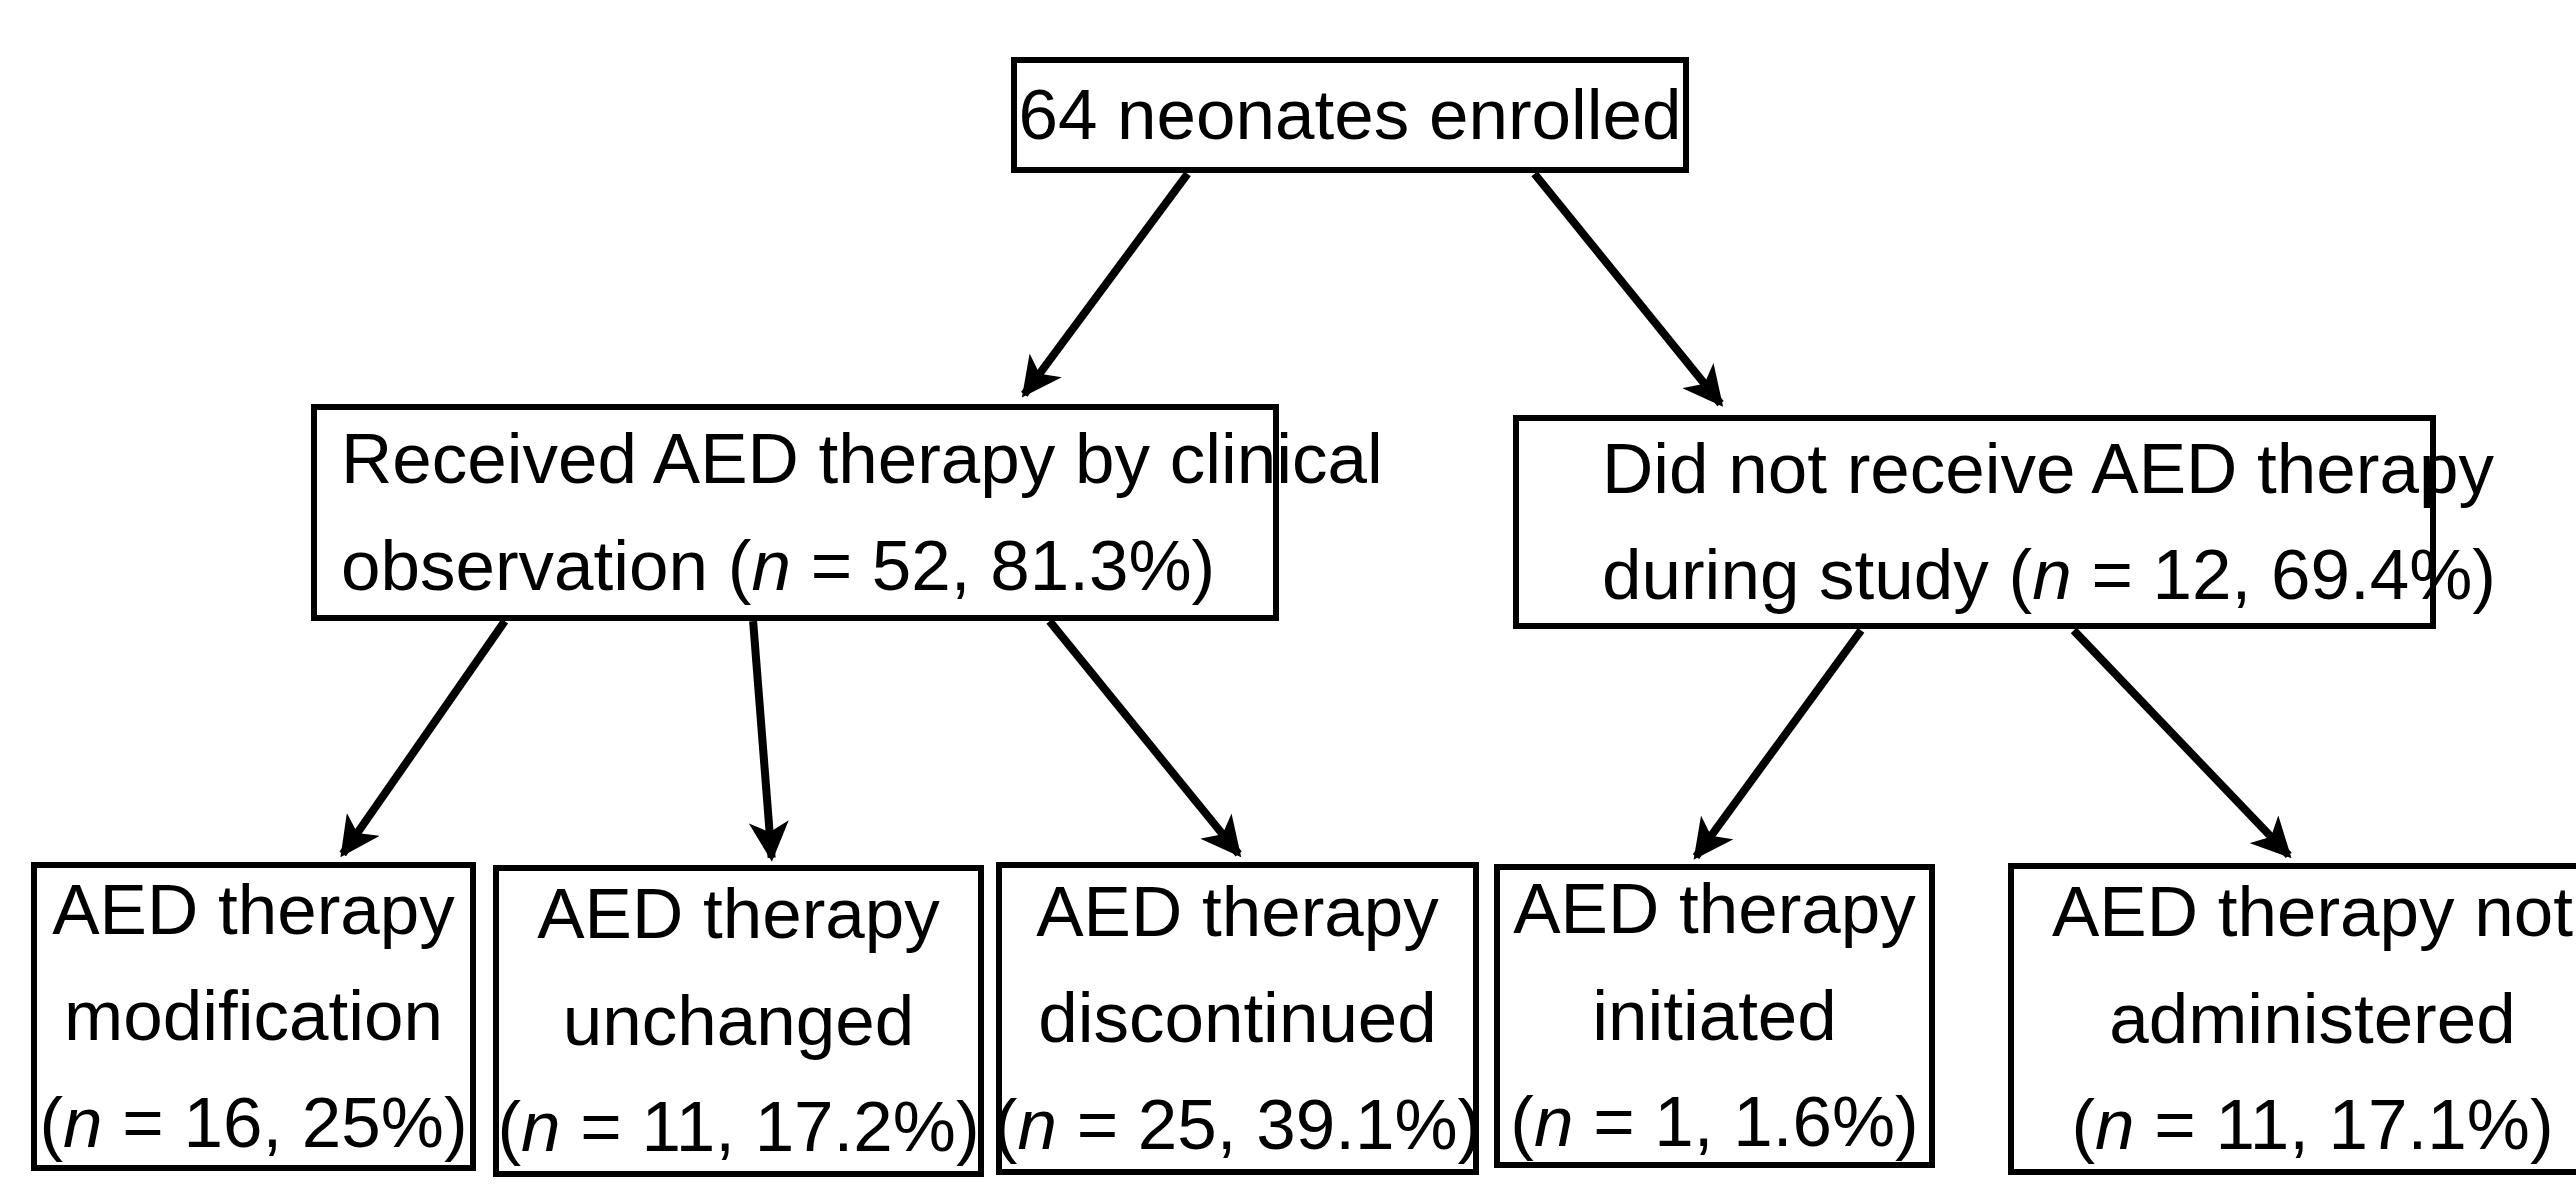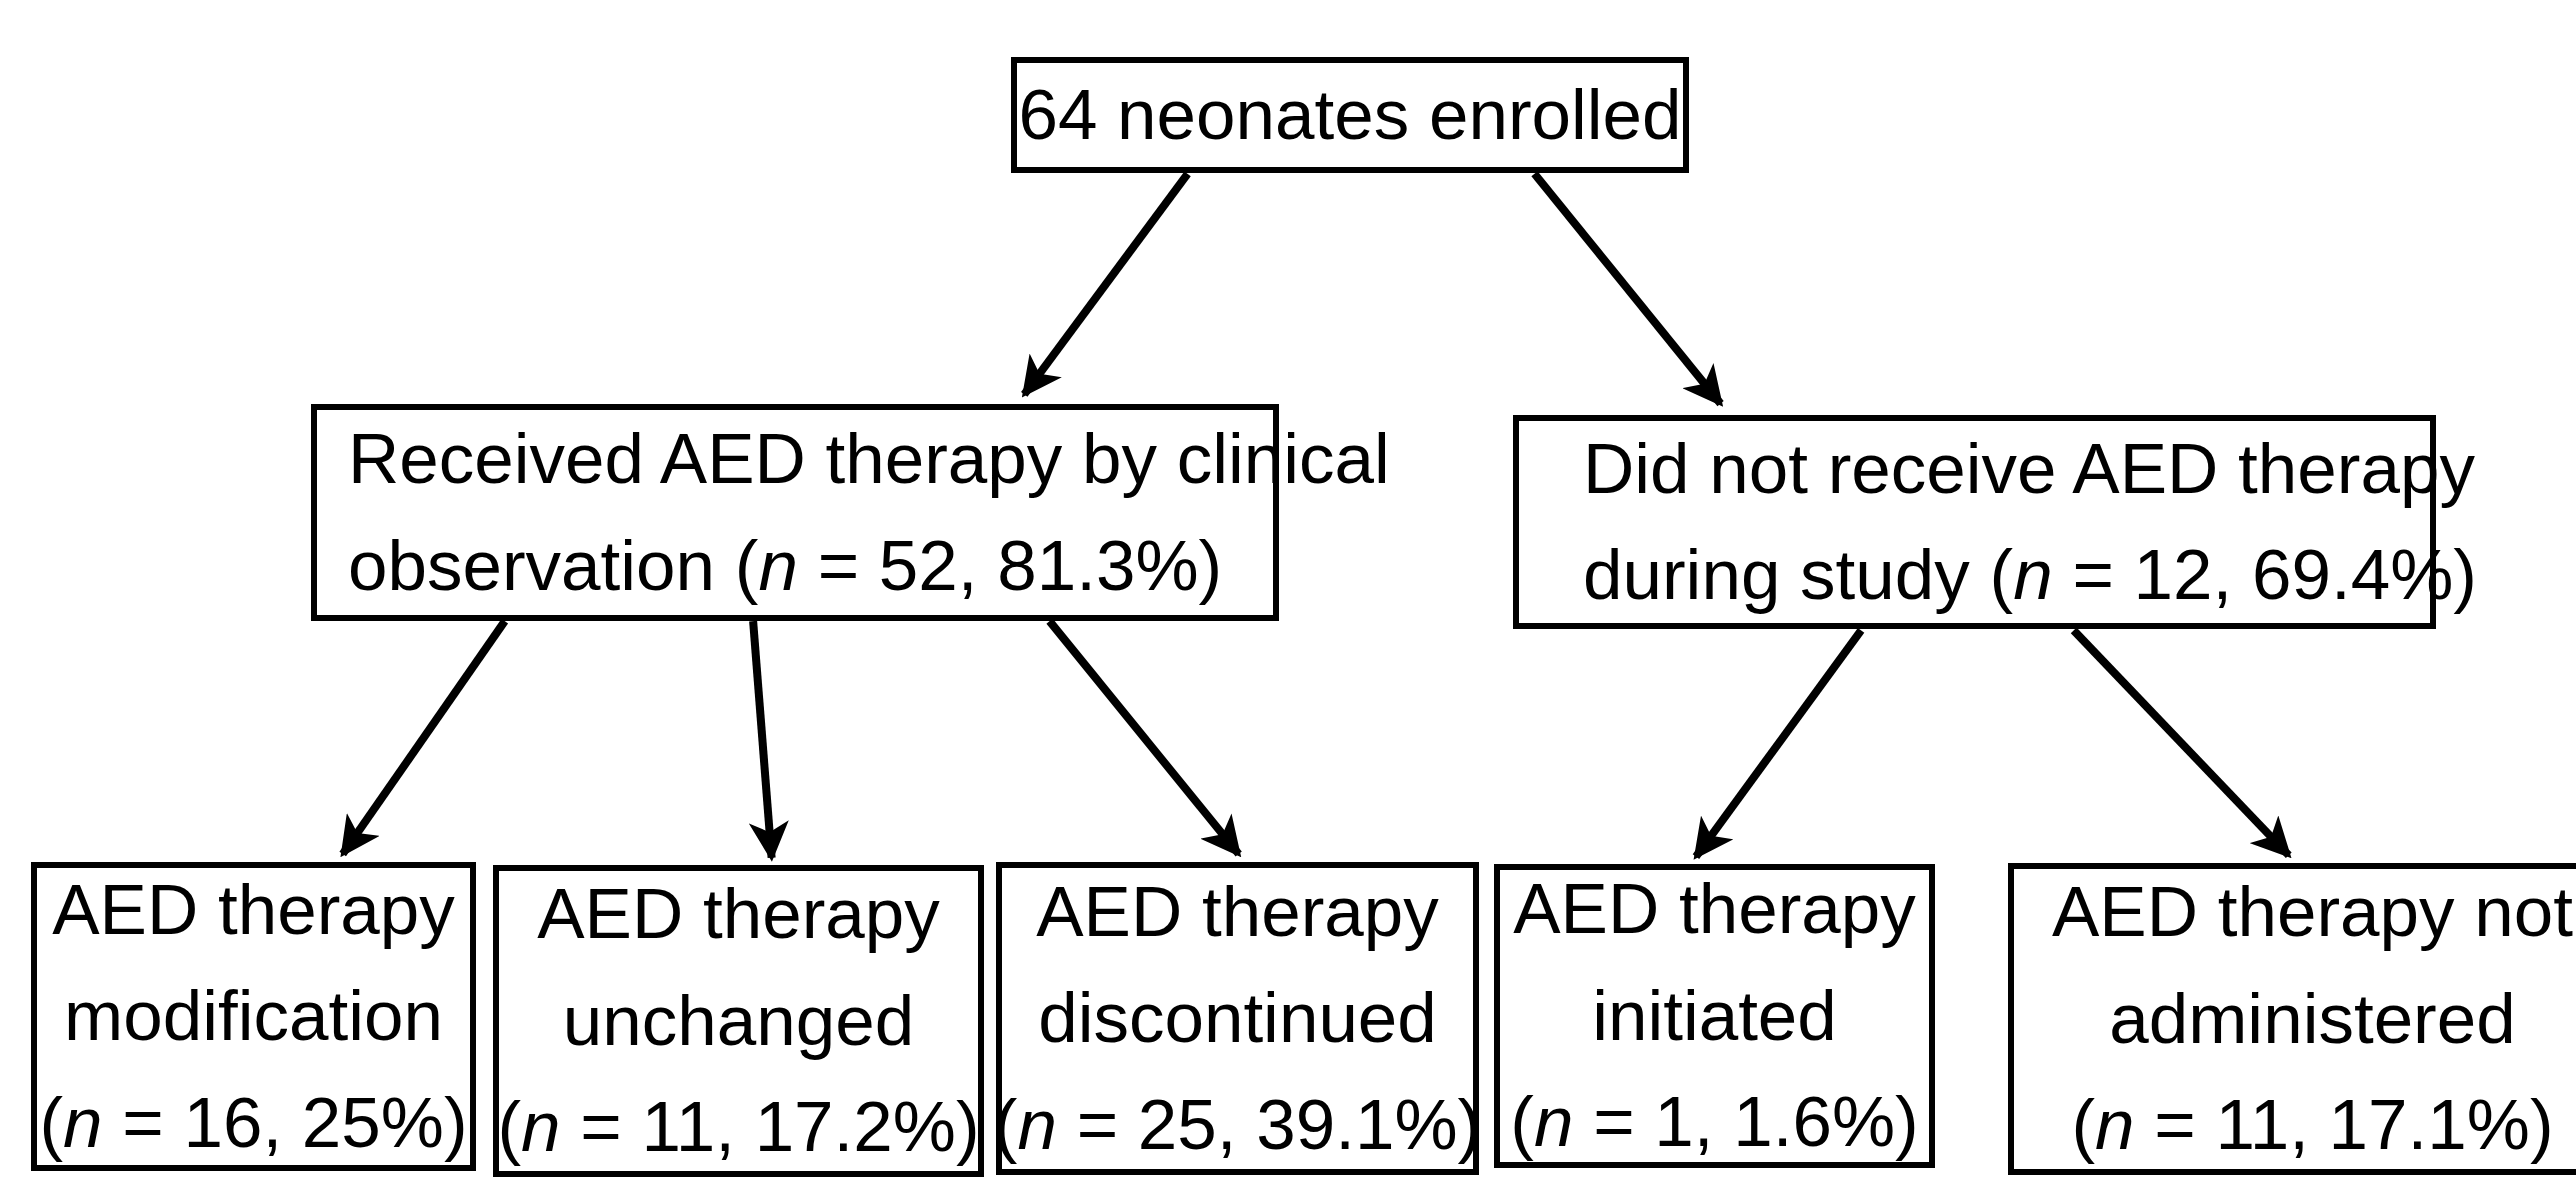--- a/index.html
+++ b/index.html
@@ -43,22 +43,22 @@
     align-items: flex-start;
     text-align: left;
   }
   .it {
     font-style: italic;
   }
   .ln { display: block; }
 
   
   #n-enrolled        { left: 1011px; top: 57px;   width: 678px; height: 116px; }
-  #n-received        { left: 311px;  top: 404px;  width: 968px; height: 217px; padding-left: 31px; }
-  #n-not-received    { left: 1513px; top: 415px;  width: 923px; height: 214px; padding-left: 64px; }
+  #n-received        { left: 311px;  top: 404px;  width: 968px; height: 217px; padding-left: 24px; }
+  #n-not-received    { left: 1513px; top: 415px;  width: 923px; height: 214px; padding-left: 83px; }
   #n-modification    { left: 31px;   top: 862px; width: 445px;  height: 309px; }
   #n-unchanged       { left: 493px;  top: 865px; width: 491px;  height: 312px; }
   #n-discontinued    { left: 996px; top: 862px; width: 483px;  height: 313px; }
   #n-initiated       { left: 1494px; top: 864px; width: 441px;  height: 304px; }
   #n-not-administered{ left: 2008px; top: 863px; width: 609px;  height: 312px; }
 </style>
 </head>
 <body>
 
 <div id="canvas">

